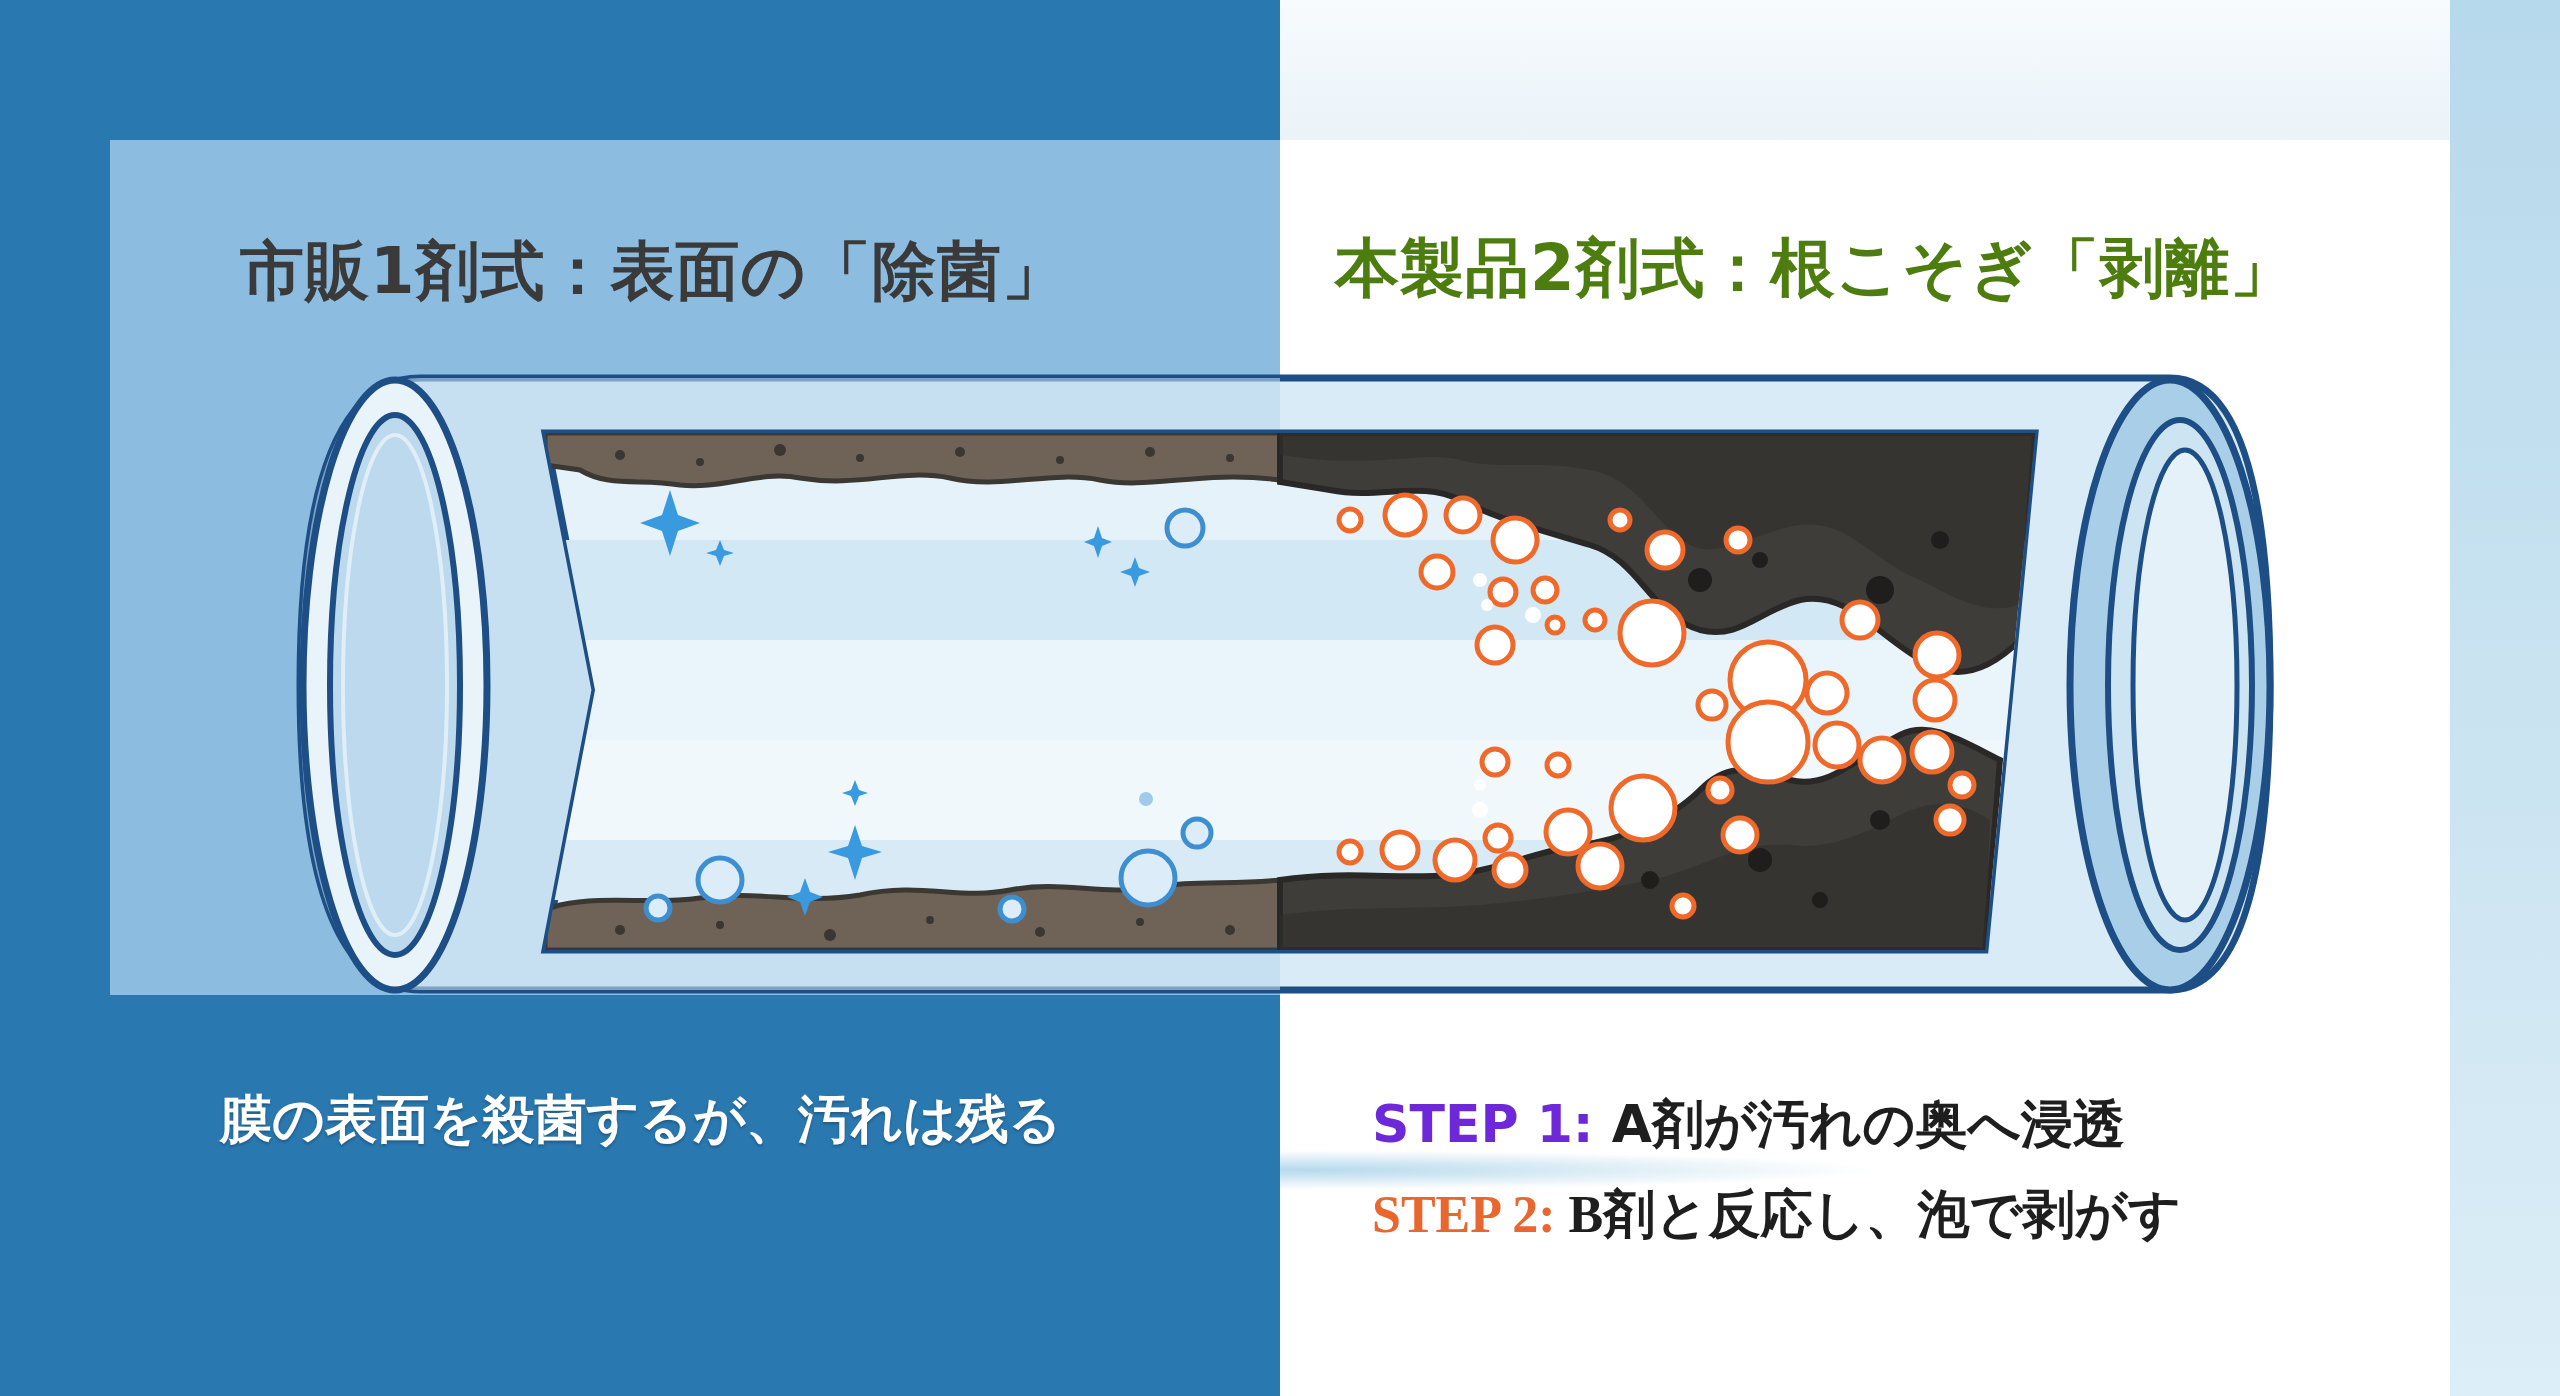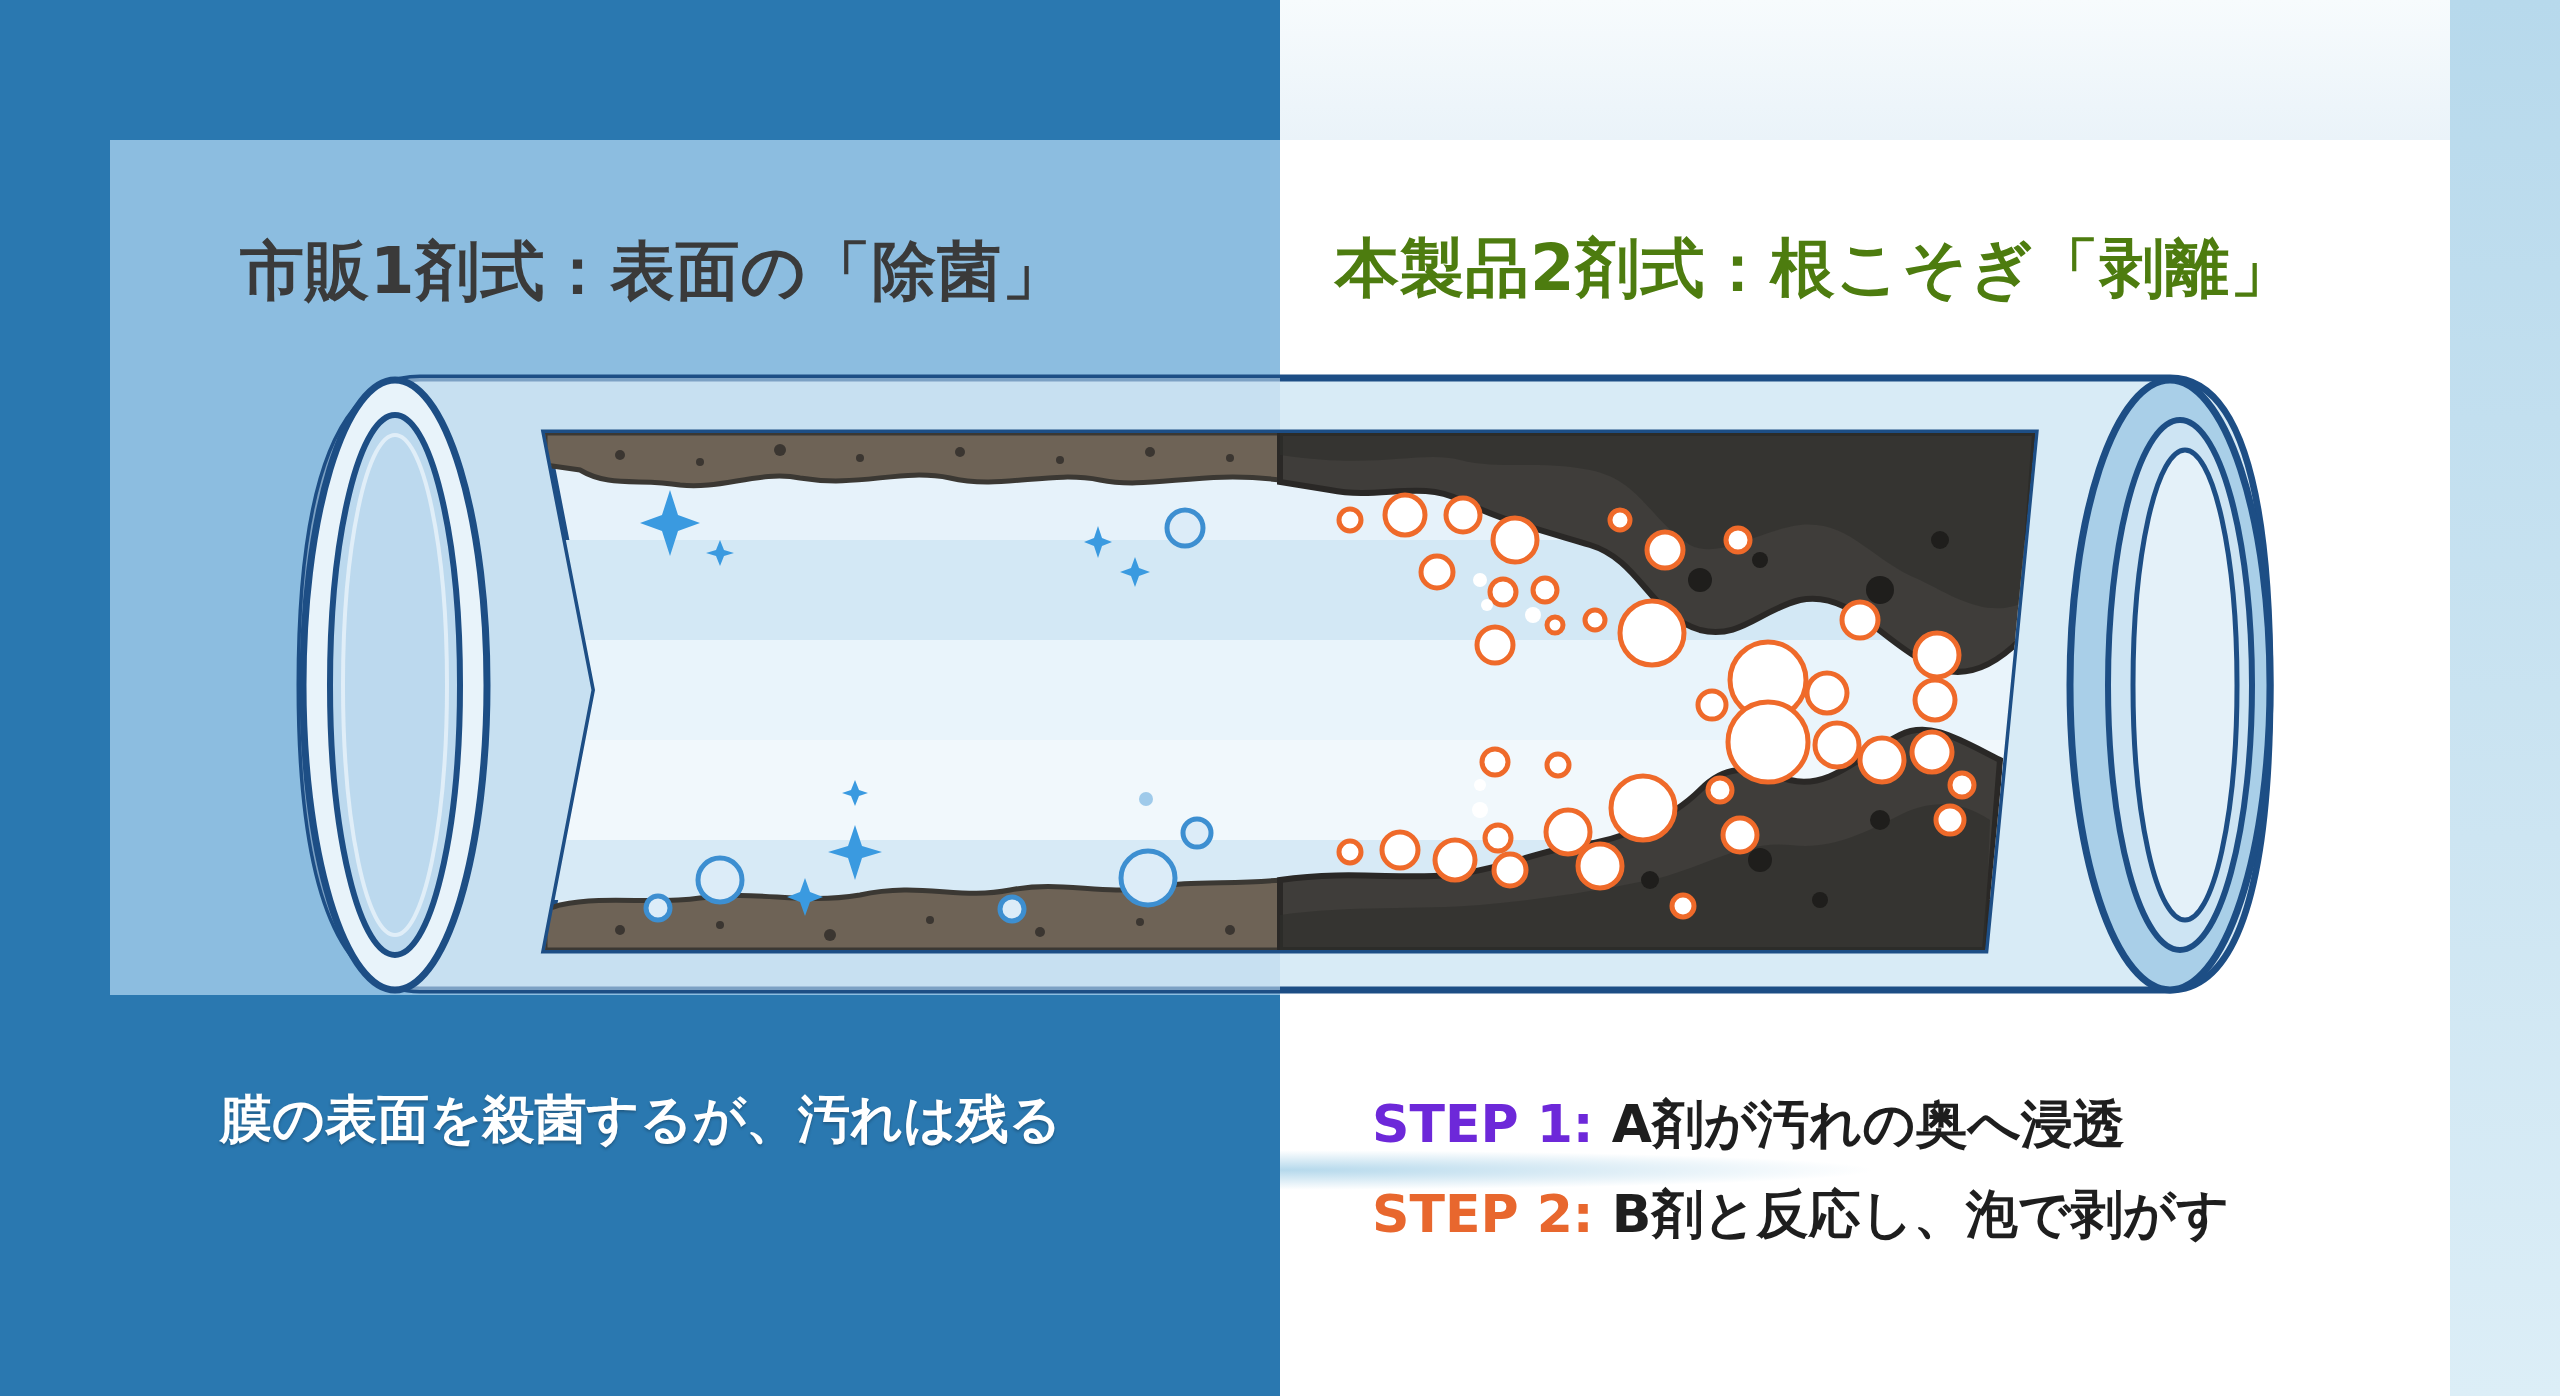--- a/index.html
+++ b/index.html
@@ -10,21 +10,21 @@
   #right-bg{left:1280px;top:0;width:1280px;height:1396px;background:linear-gradient(180deg,#f4f9fc 0%,#ffffff 12%);}
   #right-strip{left:2450px;top:0;width:110px;height:1396px;background:linear-gradient(180deg,#b7d9ec 0%,#cde5f2 60%,#dceef7 100%);}
   #right-top{left:1280px;top:0;width:1280px;height:140px;background:linear-gradient(180deg,#f7fbfd,#eaf3f9);}
   #right-panel{left:1280px;top:140px;width:1170px;height:1256px;background:#ffffff;}
   .title{font-weight:bold;font-size:64px;letter-spacing:1px;white-space:nowrap;}
   #title-left{left:240px;top:217px;color:#3a3a3a;margin-top:11px;}
   #title-right{left:1335px;top:225px;color:#4d7c0f;}
   #caption-left{left:220px;top:1085px;color:#ffffff;font-weight:bold;font-size:52px;white-space:nowrap;text-shadow:0 2px 3px rgba(0,0,0,.25);}
   .step{left:1372px;font-weight:bold;font-size:52px;white-space:nowrap;color:#1e1e1e;}
   #step1{top:1090px;}
-  #step2{top:1180px;}
+  #step2{top:1180px;font-family:Liberation Serif, serif;}
   .step-label-1{color:#6d28d9;text-align:right;}
   .step-label-2{color:#e8672e;}
   #glow{left:1280px;top:1150px;width:600px;height:40px;background:radial-gradient(ellipse at left,rgba(120,185,220,.55),rgba(255,255,255,0) 70%);}
   #pipe{left:0;top:0;width:2560px;height:1396px;}
 </style>
 </head>
 <body>
 
 <div class="abs" id="left-bg"></div>
 <div class="abs" id="right-bg"></div>

